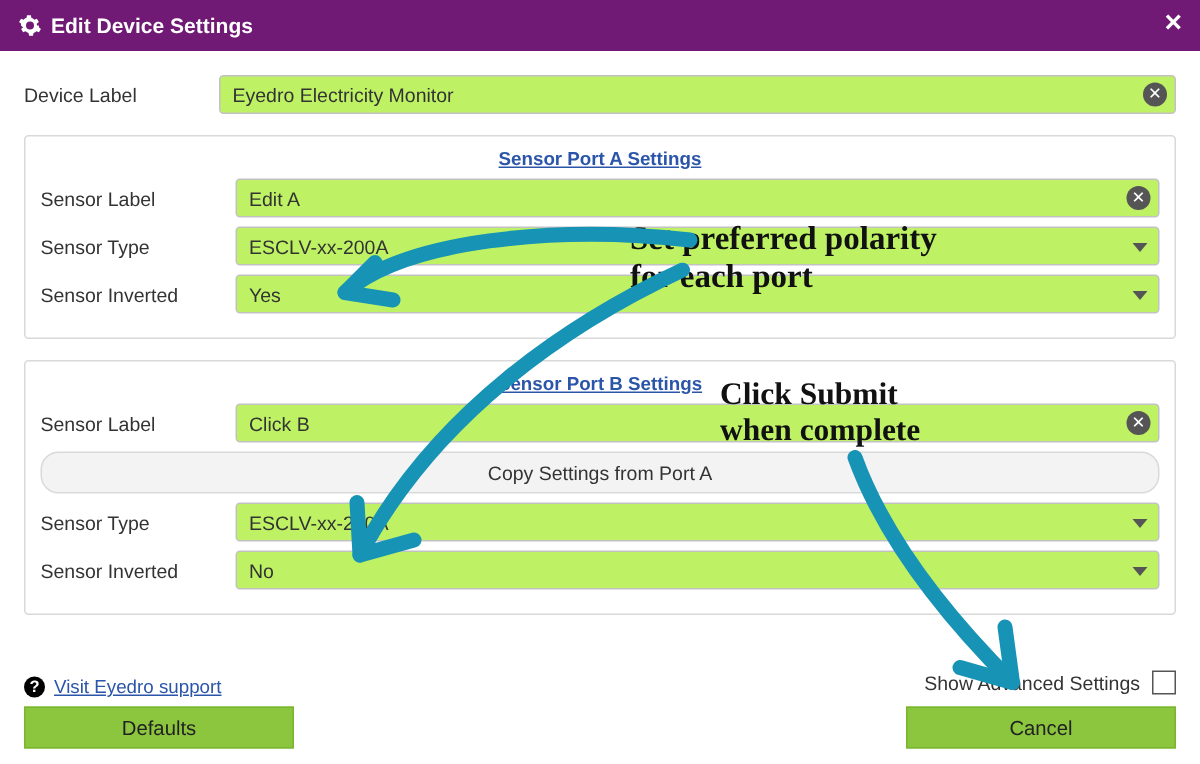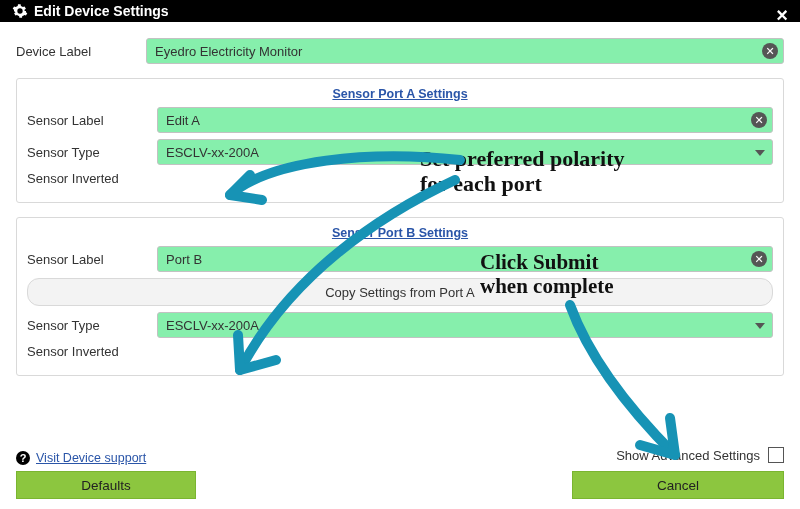--- a/index.html
+++ b/index.html
@@ -1,42 +1,42 @@
 <!DOCTYPE html>
 <html><head>
 <meta charset="utf-8">
 <style>
   * { box-sizing: border-box; }
   html, body { margin:0; padding:0; font-family: Arial, Helvetica, sans-serif; font-size:13px; color:#333; background:#fff; }
   .wrap { width:800px; height:509px; position:relative; }
-  .titlebar { background:#000000; color:#fff; height:22px; display:flex; align-items:center; padding:0 12px; position:relative; }
+  .titlebar { background:#701a75; color:#fff; height:34px; display:flex; align-items:center; padding:0 12px; position:relative; }
   .titlebar .gear { margin-right:6px; display:inline-flex; }
   .titlebar .title { font-weight:600; font-size:14px; }
   .titlebar .close { position:absolute; right:12px; top:0; height:30px; display:flex; align-items:center; font-size:20px; font-weight:bold; cursor:pointer; }
   .content { padding:10px 16px 10px 16px; }
   .row { display:flex; align-items:center; margin:6px 0; gap:10px; }
   .label-col { width:120px; font-size:13px; color:#333; }
   .field { flex:1; position:relative; }
-  .input-box { width:100%; height:26px; border:1px solid #c2c2c2; border-radius:3px; padding:0 26px 0 8px; font-size:13px; display:flex; align-items:center; background:#86efac; }
+  .input-box { width:100%; height:26px; border:1px solid #c2c2c2; border-radius:3px; padding:0 26px 0 8px; font-size:13px; display:flex; align-items:center; background:#bef264; }
   .input-box.drop::after { content:''; position:absolute; right:8px; top:50%; margin-top:-2px; width:0; height:0; border-left:5px solid transparent; border-right:5px solid transparent; border-top:6px solid #555; }
   .clear-x { position:absolute; right:6px; top:50%; transform:translateY(-50%); width:16px; height:16px; border-radius:50%; background:#555; color:#fff; display:flex; align-items:center; justify-content:center; font-size:11px; line-height:1; cursor:pointer; }
   .section { border:1px solid #d9d9d9; border-radius:3px; margin-top:14px; padding:6px 10px 10px 10px; position:relative; }
   .section-head { text-align:center; color:#2a55a8; font-size:12.5px; font-weight:600; margin:2px 0 6px 0;text-decoration:underline; }
   .copy-bar { background:#f3f3f3; border:1px solid #d9d9d9; border-radius:12px; text-align:center; height:28px; display:flex; align-items:center; justify-content:center; font-size:13px; color:#333; margin:6px 0; cursor:pointer; }
   .footer-area { position:absolute; left:16px; right:16px; bottom:10px; }
   .support-row { display:flex; align-items:center; gap:6px; margin-bottom:6px; }
   .support-link { color:#2a55a8; text-decoration:underline; cursor:pointer; font-size:12.5px; }
   .help-icon { width:14px; height:14px; border-radius:50%; background:#000; color:#fff; display:flex; align-items:center; justify-content:center; font-size:11px; font-weight:bold; }
   .adv-row { position:absolute; right:0; bottom:36px; display:flex; align-items:center; gap:8px; font-size:13px; }
   .adv-check { width:16px; height:16px; border:1px solid #555; background:#fff; cursor:pointer; }
   .btn-row { display:flex; gap:20px; }
   .btn { height:28px; display:flex; align-items:center; justify-content:center; background:#8cc63f; color:#222; font-size:13.5px; border:1px solid #7ab530; cursor:pointer; }
   .btn.defaults { width:180px; }
   .btn.spacer { flex:1; background:transparent; border:none; cursor:default; }
-  .btn.cancel, .btn.submit { width:212px; }
+  .btn.cancel, .btn.submit { width:180px; }
   
   .anno { position:absolute; pointer-events:none; font-family: 'Comic Sans MS', 'Marker Felt', cursive; font-weight:bold; color:#111; }
   .anno1 { left:420px; top:146px; font-size:22px; line-height:1.15; }
   .anno2 { left:480px; top:250px; font-size:21px; line-height:1.15; }
   svg.arrow { position:absolute; pointer-events:none; }
 </style>
 </head>
 <body>
 
 <div class="wrap">
@@ -74,54 +74,60 @@
 
       <div class="row">
         <div class="label-col">Sensor Type</div>
         <div class="field">
           <div class="input-box drop">ESCLV-xx-200A</div>
         </div>
       </div>
 
       <div class="row">
         <div class="label-col">Sensor Inverted</div>
+        <div class="field">
+          <div class="input-box drop">Yes</div>
+        </div>
       </div>
     </div>
 
     <div class="section">
       <div class="section-head">Sensor Port B Settings</div>
 
       <div class="row">
         <div class="label-col">Sensor Label</div>
         <div class="field">
-          <div class="input-box">Port B</div>
+          <div class="input-box">Click B</div>
           <div class="clear-x">✕</div>
         </div>
       </div>
 
       <div class="copy-bar">Copy Settings from Port A</div>
 
       <div class="row">
         <div class="label-col">Sensor Type</div>
         <div class="field">
           <div class="input-box drop">ESCLV-xx-200A</div>
         </div>
       </div>
 
       <div class="row">
         <div class="label-col">Sensor Inverted</div>
+        <div class="field">
+          <div class="input-box drop">No</div>
+        </div>
       </div>
     </div>
 
   </div>
 
   <div class="footer-area">
     <div class="support-row">
       <span class="help-icon">?</span>
-      <span class="support-link">Visit Device support</span>
+      <span class="support-link">Visit Eyedro support</span>
     </div>
     <div class="adv-row">
       <span>Show Advanced Settings</span>
       <span class="adv-check"></span>
     </div>
     <div class="btn-row">
       <div class="btn defaults">Defaults</div>
       <div class="btn spacer"></div>
       <div class="btn cancel">Cancel</div>
     </div>

